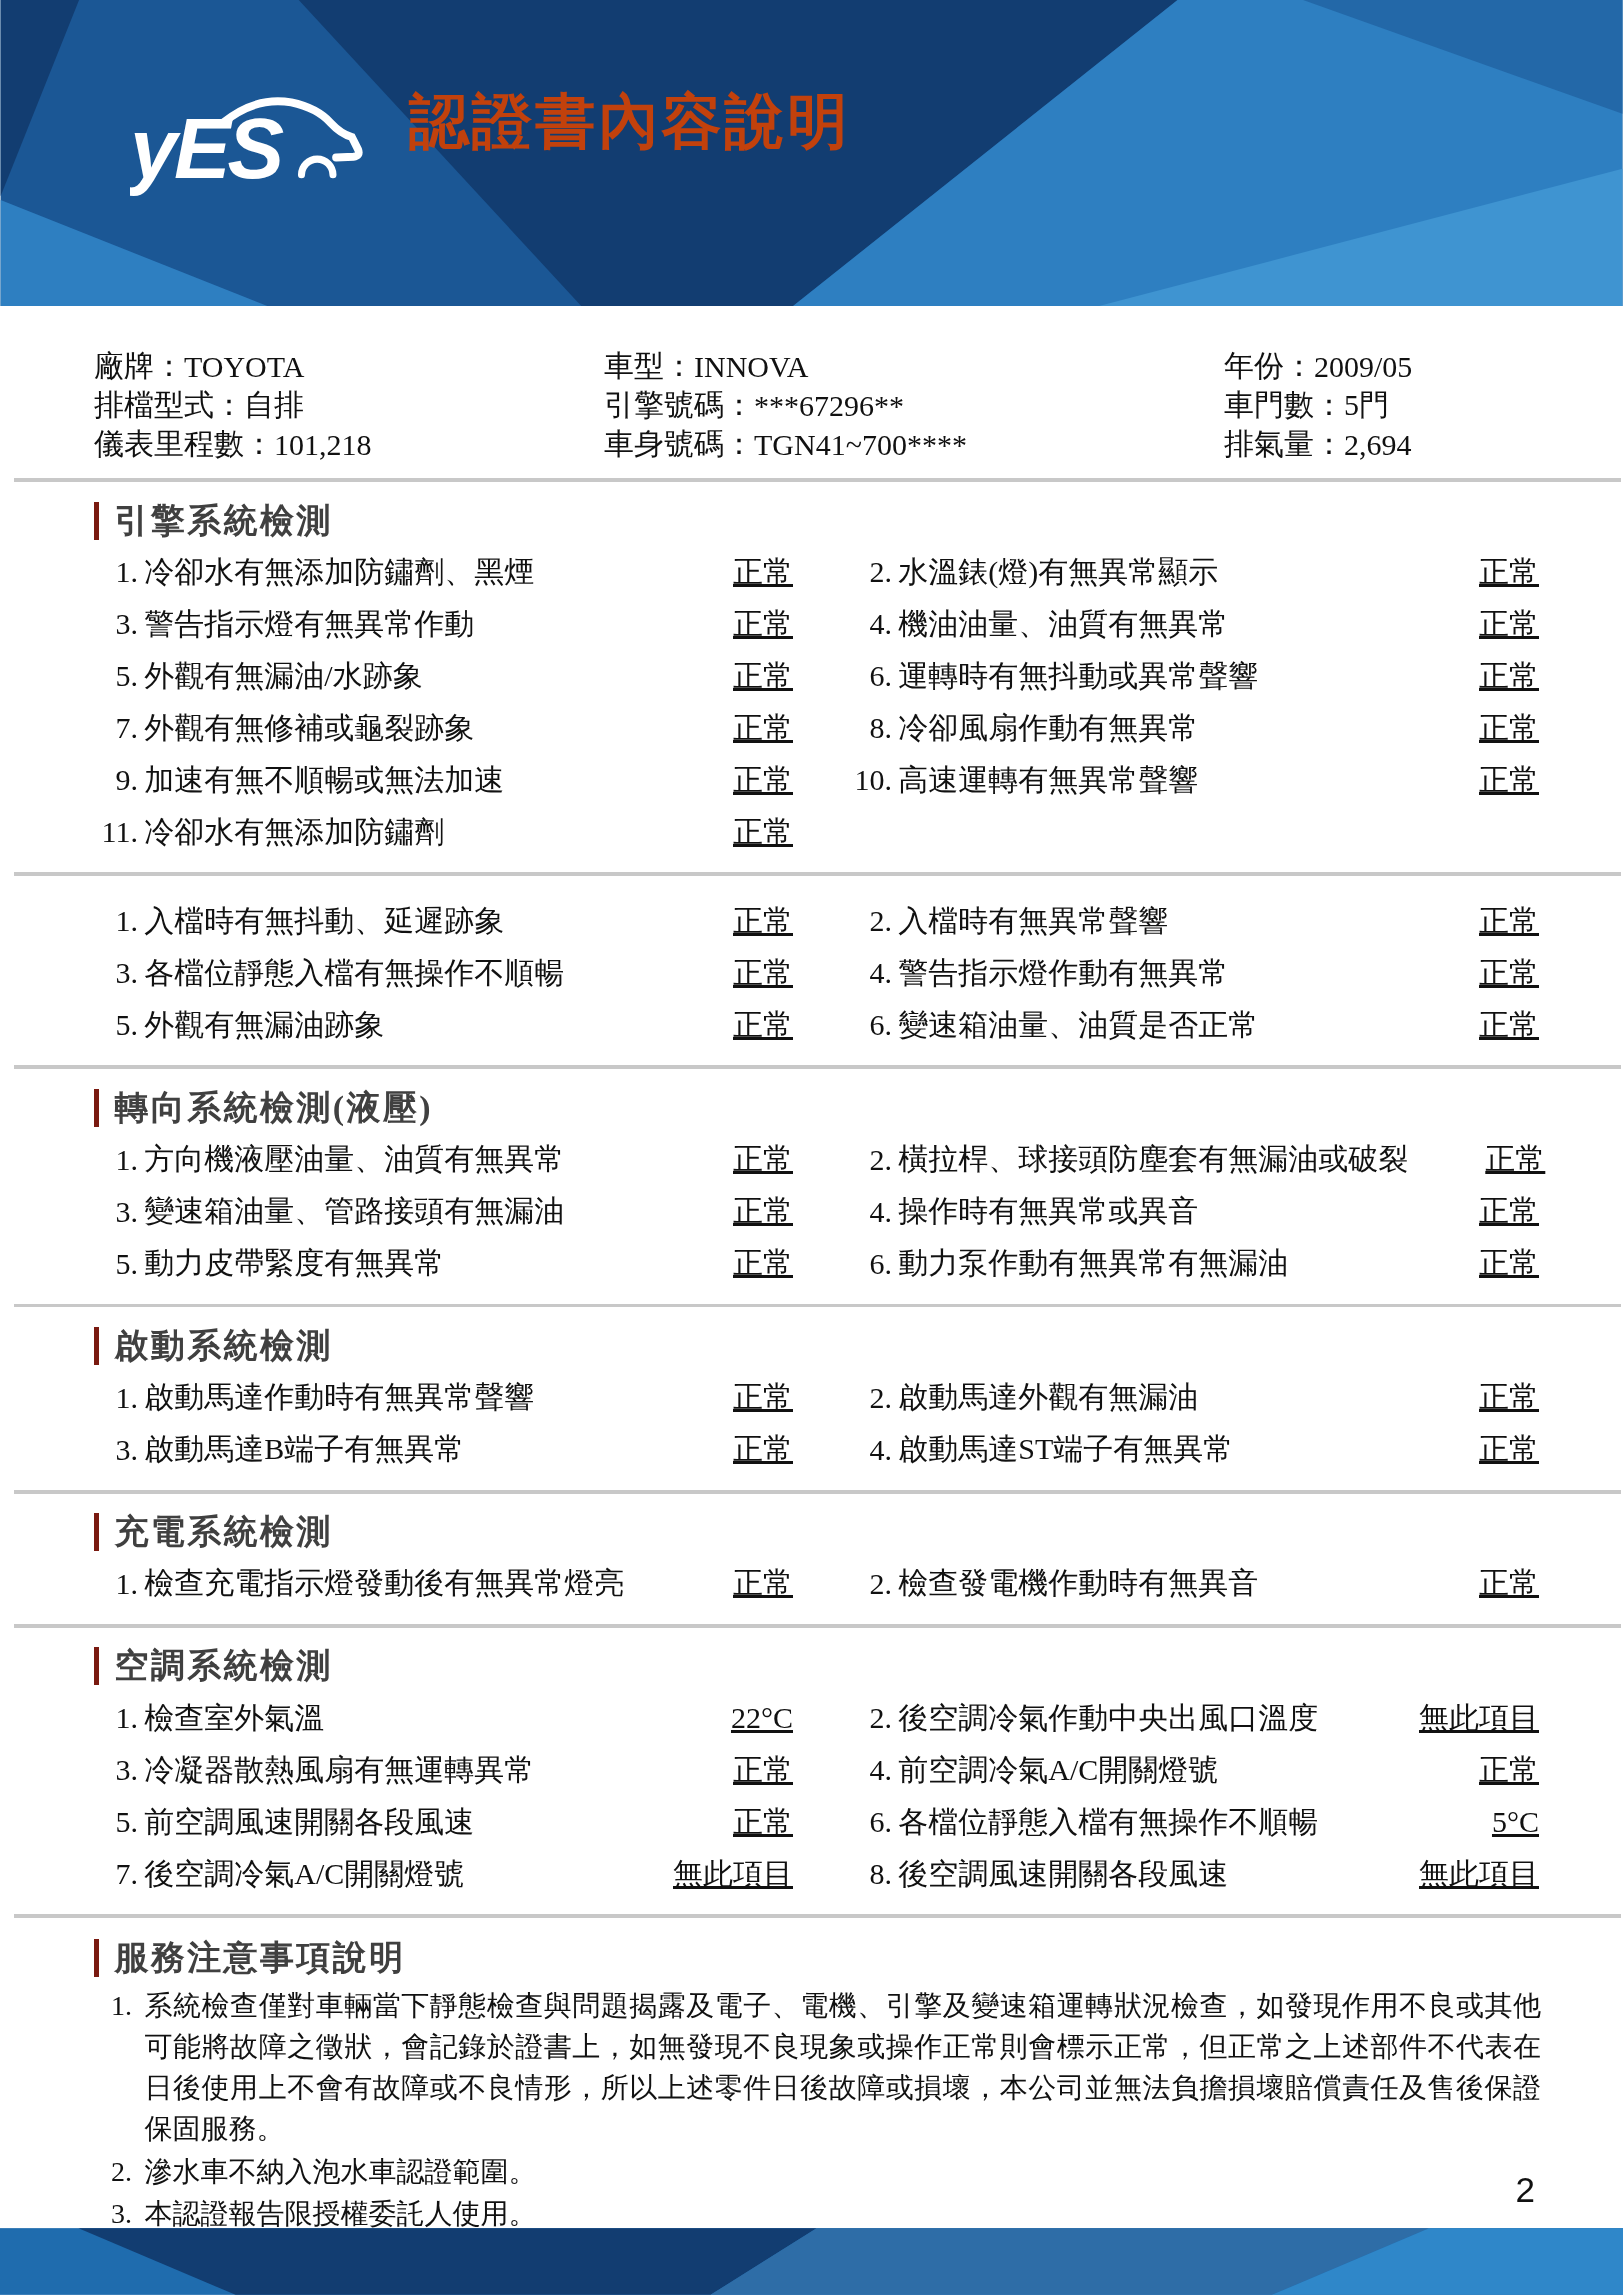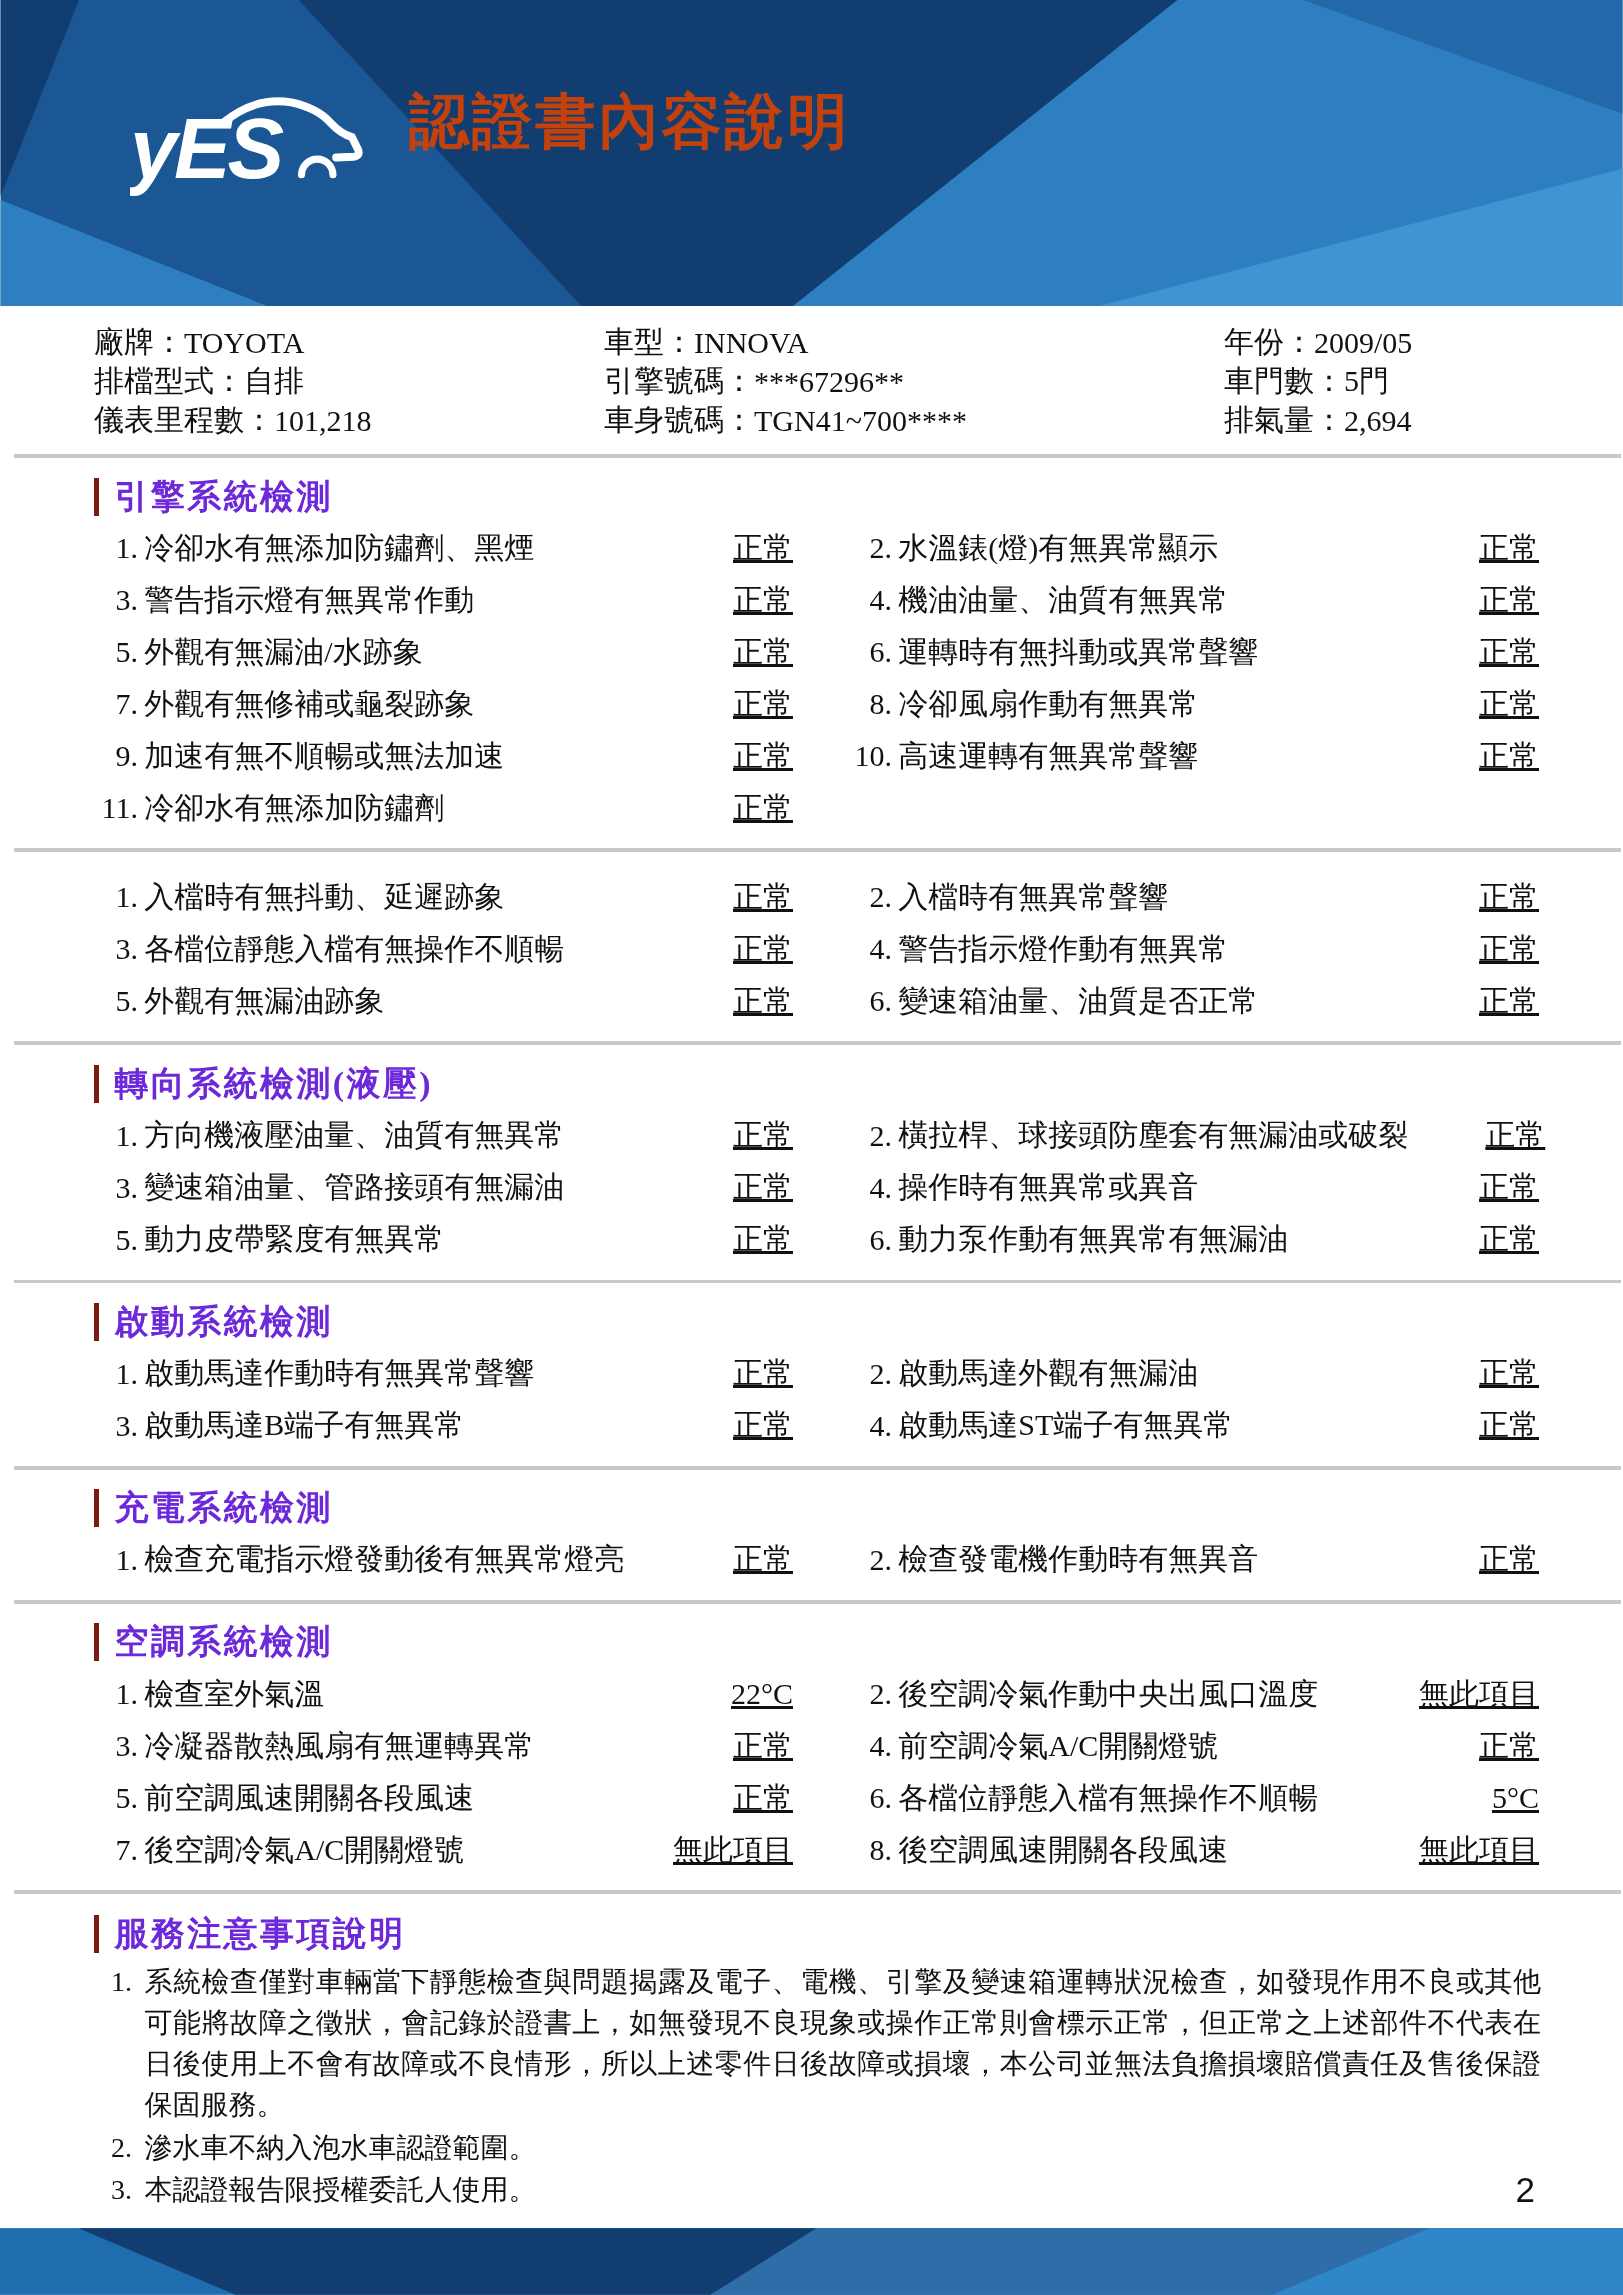--- a/index.html
+++ b/index.html
@@ -28,37 +28,38 @@
 
   
   .content{
     position:relative;
     padding:0 82px 0 94px;
   }
   .info-grid{
     display:grid;
     grid-template-columns:510px 620px 1fr;
     padding-top:17.3px;
+    margin-top:24px;
   }
   .info-cell{display:flex;align-items:center;height:39px;font-size:30px;}
   .info-label{white-space:nowrap;}
   .info-value{white-space:nowrap;}
 
   .sep{
     height:3.9px;background:#c8c8c8;
     margin:14px -80px 0 -80px;
   }
 
   .section{margin-top:19px;}
   .section-title{display:flex;align-items:center;height:39px;}
   .section-title .bar{
     width:4.7px;height:38px;background:#7a1a10;flex:none;margin-right:15.7px;
   }
   .section-title h2{
-    margin:0;font-size:34px;font-weight:bold;color:#6d28d9;
+    margin:0;font-size:34px;font-weight:bold;color:#404040;
     letter-spacing:2.4px;white-space:nowrap;
   }
   .items{
     display:grid;
     grid-template-columns:699px 691px;
     column-gap:55px;
     margin-top:6.3px;
   }
   .item{display:flex;align-items:center;height:52px;font-size:30px;}
   .item .no{flex:none;width:44px;text-align:right;margin-right:6.3px;}

